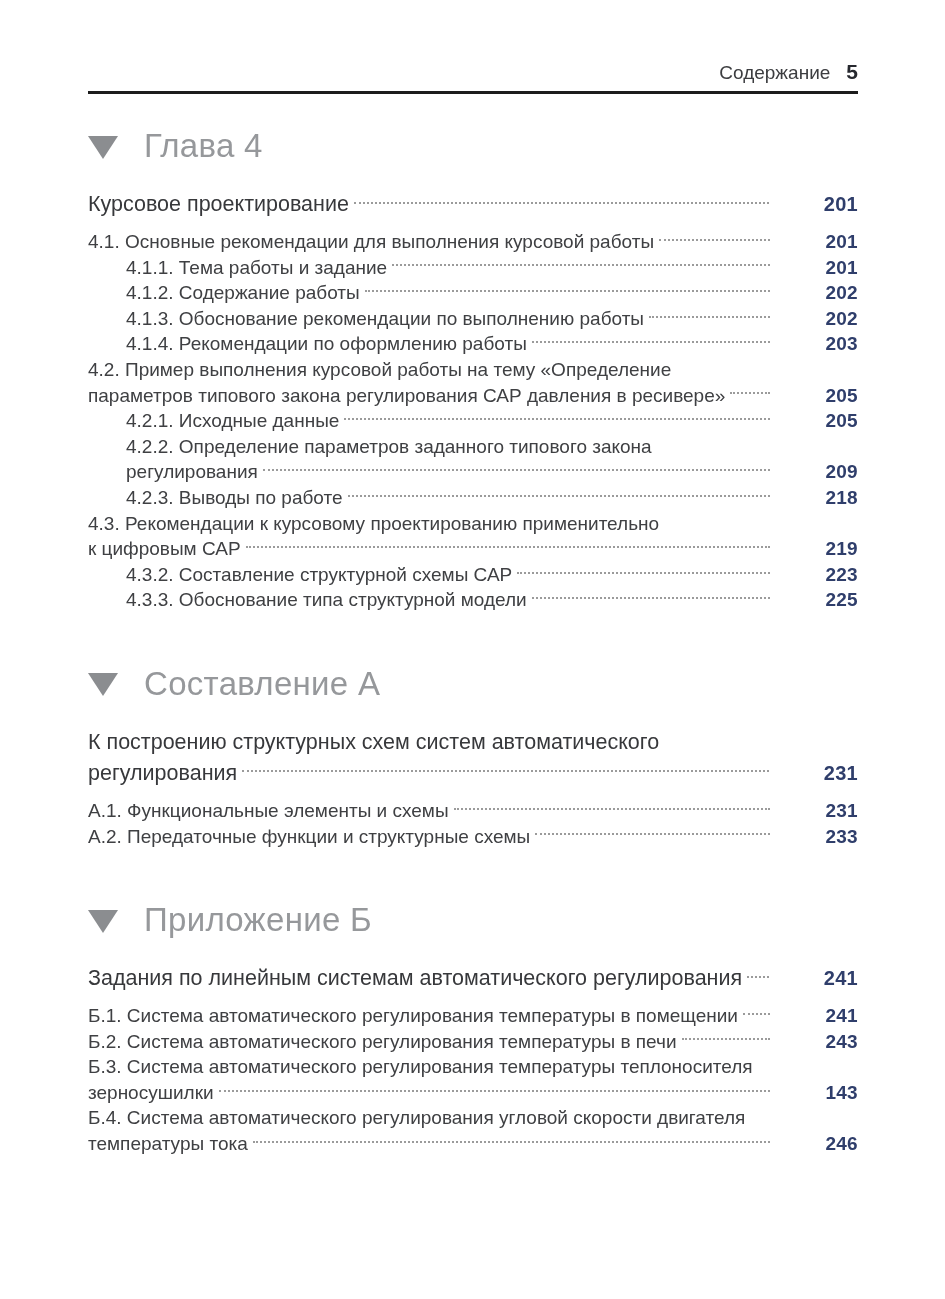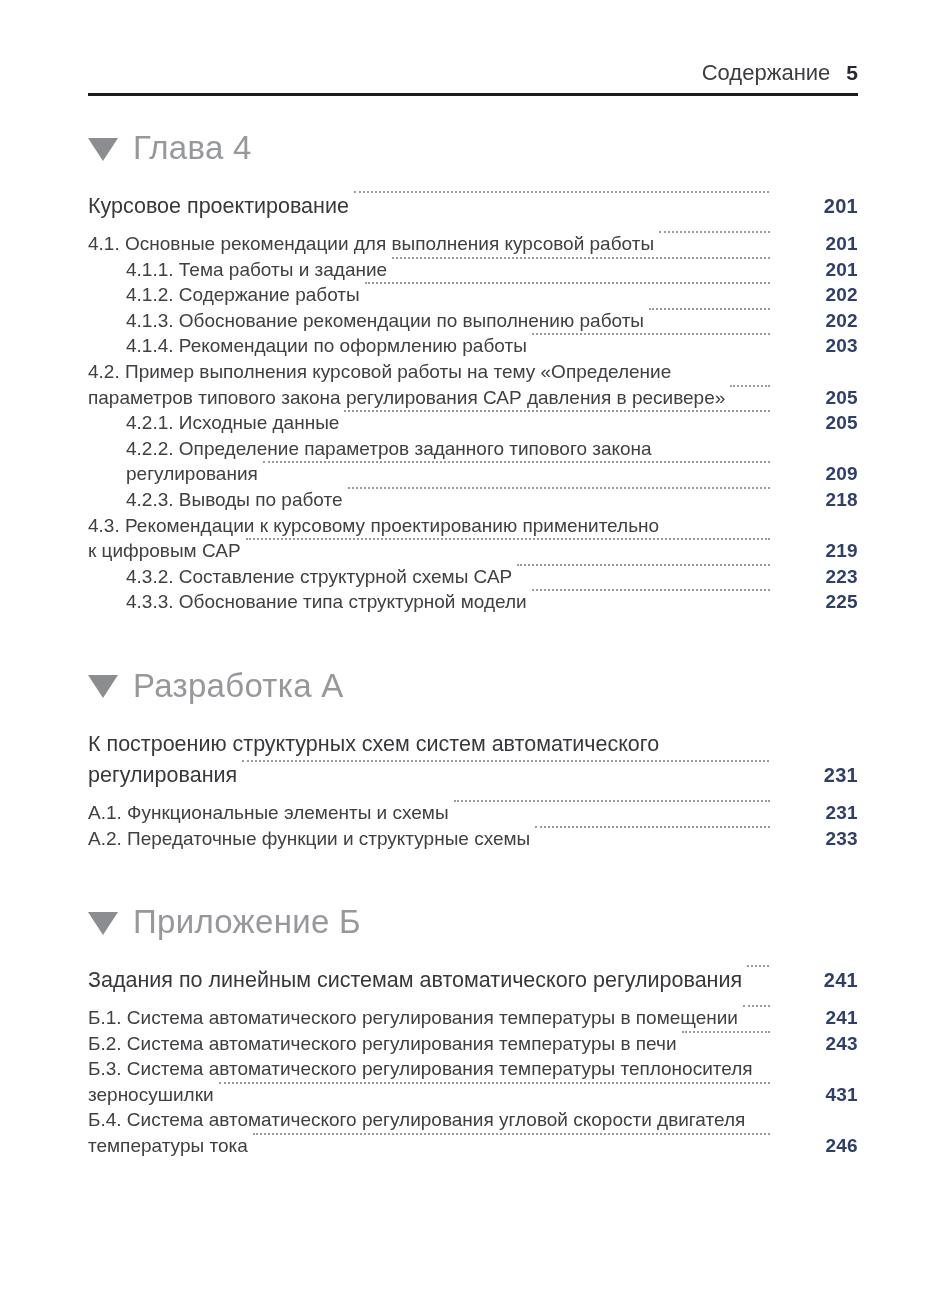--- a/index.html
+++ b/index.html
@@ -24,39 +24,39 @@
 
   
   .runhead {
     display: flex;
     justify-content: flex-end;
     align-items: baseline;
     gap: 16px;
     padding-top: 60px;
   }
   .runhead-label {
-    font-size: 22px;
+    font-size: 19px;
     color: #3c3d40;
   }
   .runhead-num {
     font-size: 21px;
     font-weight: bold;
     color: #26282e;
   }
   .runhead-rule {
     border-bottom: 3px solid #1c1c1c;
     margin-top: 7px;
   }
 
   
   .section { }
   .section-heading {
     display: flex;
     align-items: center;
-    gap: 15px;
+    gap: 26px;
     margin-top: 33px;
     margin-bottom: 0;
     text-align: right;
   }
   .section + .section .section-heading {
     margin-top: 52px;
   }
   .tri-icon {
     width: 0;
     height: 0;
@@ -82,21 +82,21 @@
   .entry.title {
     font-size: 21.5px;
     line-height: 31px;
     color: #37383b;
     margin-bottom: 9px;
   }
   .entry.indent-1 { padding-left: 38px; }
   .line { }
   .line-last {
     display: flex;
-    align-items: flex-start;
+    align-items: center;
   }
   .line-text { white-space: nowrap; }
   .leader {
     flex: 1 1 auto;
     min-width: 18px;
     border-bottom: 2px dotted #9b9b9b;
     margin: 0 7px 4px 5px;
   }
   .pagenum {
     font-weight: bold;
@@ -217,21 +217,21 @@
               <span class="line-text">4.3.3. Обоснование типа структурной модели</span>
               <span class="leader"></span>
               <span class="pagenum">225</span>
             </div>
           </div>
         </div>
       </div>
       <div class="section">
         <div class="section-heading">
           <div class="tri-icon"></div>
-          <span class="section-heading-label">Разработка А</span>
+          <span class="section-heading-label">Составление А</span>
         </div>
         <div class="entries">
           <div class="entry title indent-0">
             <div class="line"><span class="line-text">К построению структурных схем систем автоматического</span></div>
             <div class="line line-last">
               <span class="line-text">регулирования</span>
               <span class="leader"></span>
               <span class="pagenum">231</span>
             </div>
           </div>
@@ -276,21 +276,21 @@
               <span class="line-text">Б.2. Система автоматического регулирования температуры в печи</span>
               <span class="leader"></span>
               <span class="pagenum">243</span>
             </div>
           </div>
           <div class="entry item indent-0">
             <div class="line"><span class="line-text">Б.3. Система автоматического регулирования температуры теплоносителя</span></div>
             <div class="line line-last">
               <span class="line-text">зерносушилки</span>
               <span class="leader"></span>
-              <span class="pagenum">431</span>
+              <span class="pagenum">143</span>
             </div>
           </div>
           <div class="entry item indent-0">
             <div class="line"><span class="line-text">Б.4. Система автоматического регулирования угловой скорости двигателя</span></div>
             <div class="line line-last">
               <span class="line-text">температуры тока</span>
               <span class="leader"></span>
               <span class="pagenum">246</span>
             </div>
           </div>

